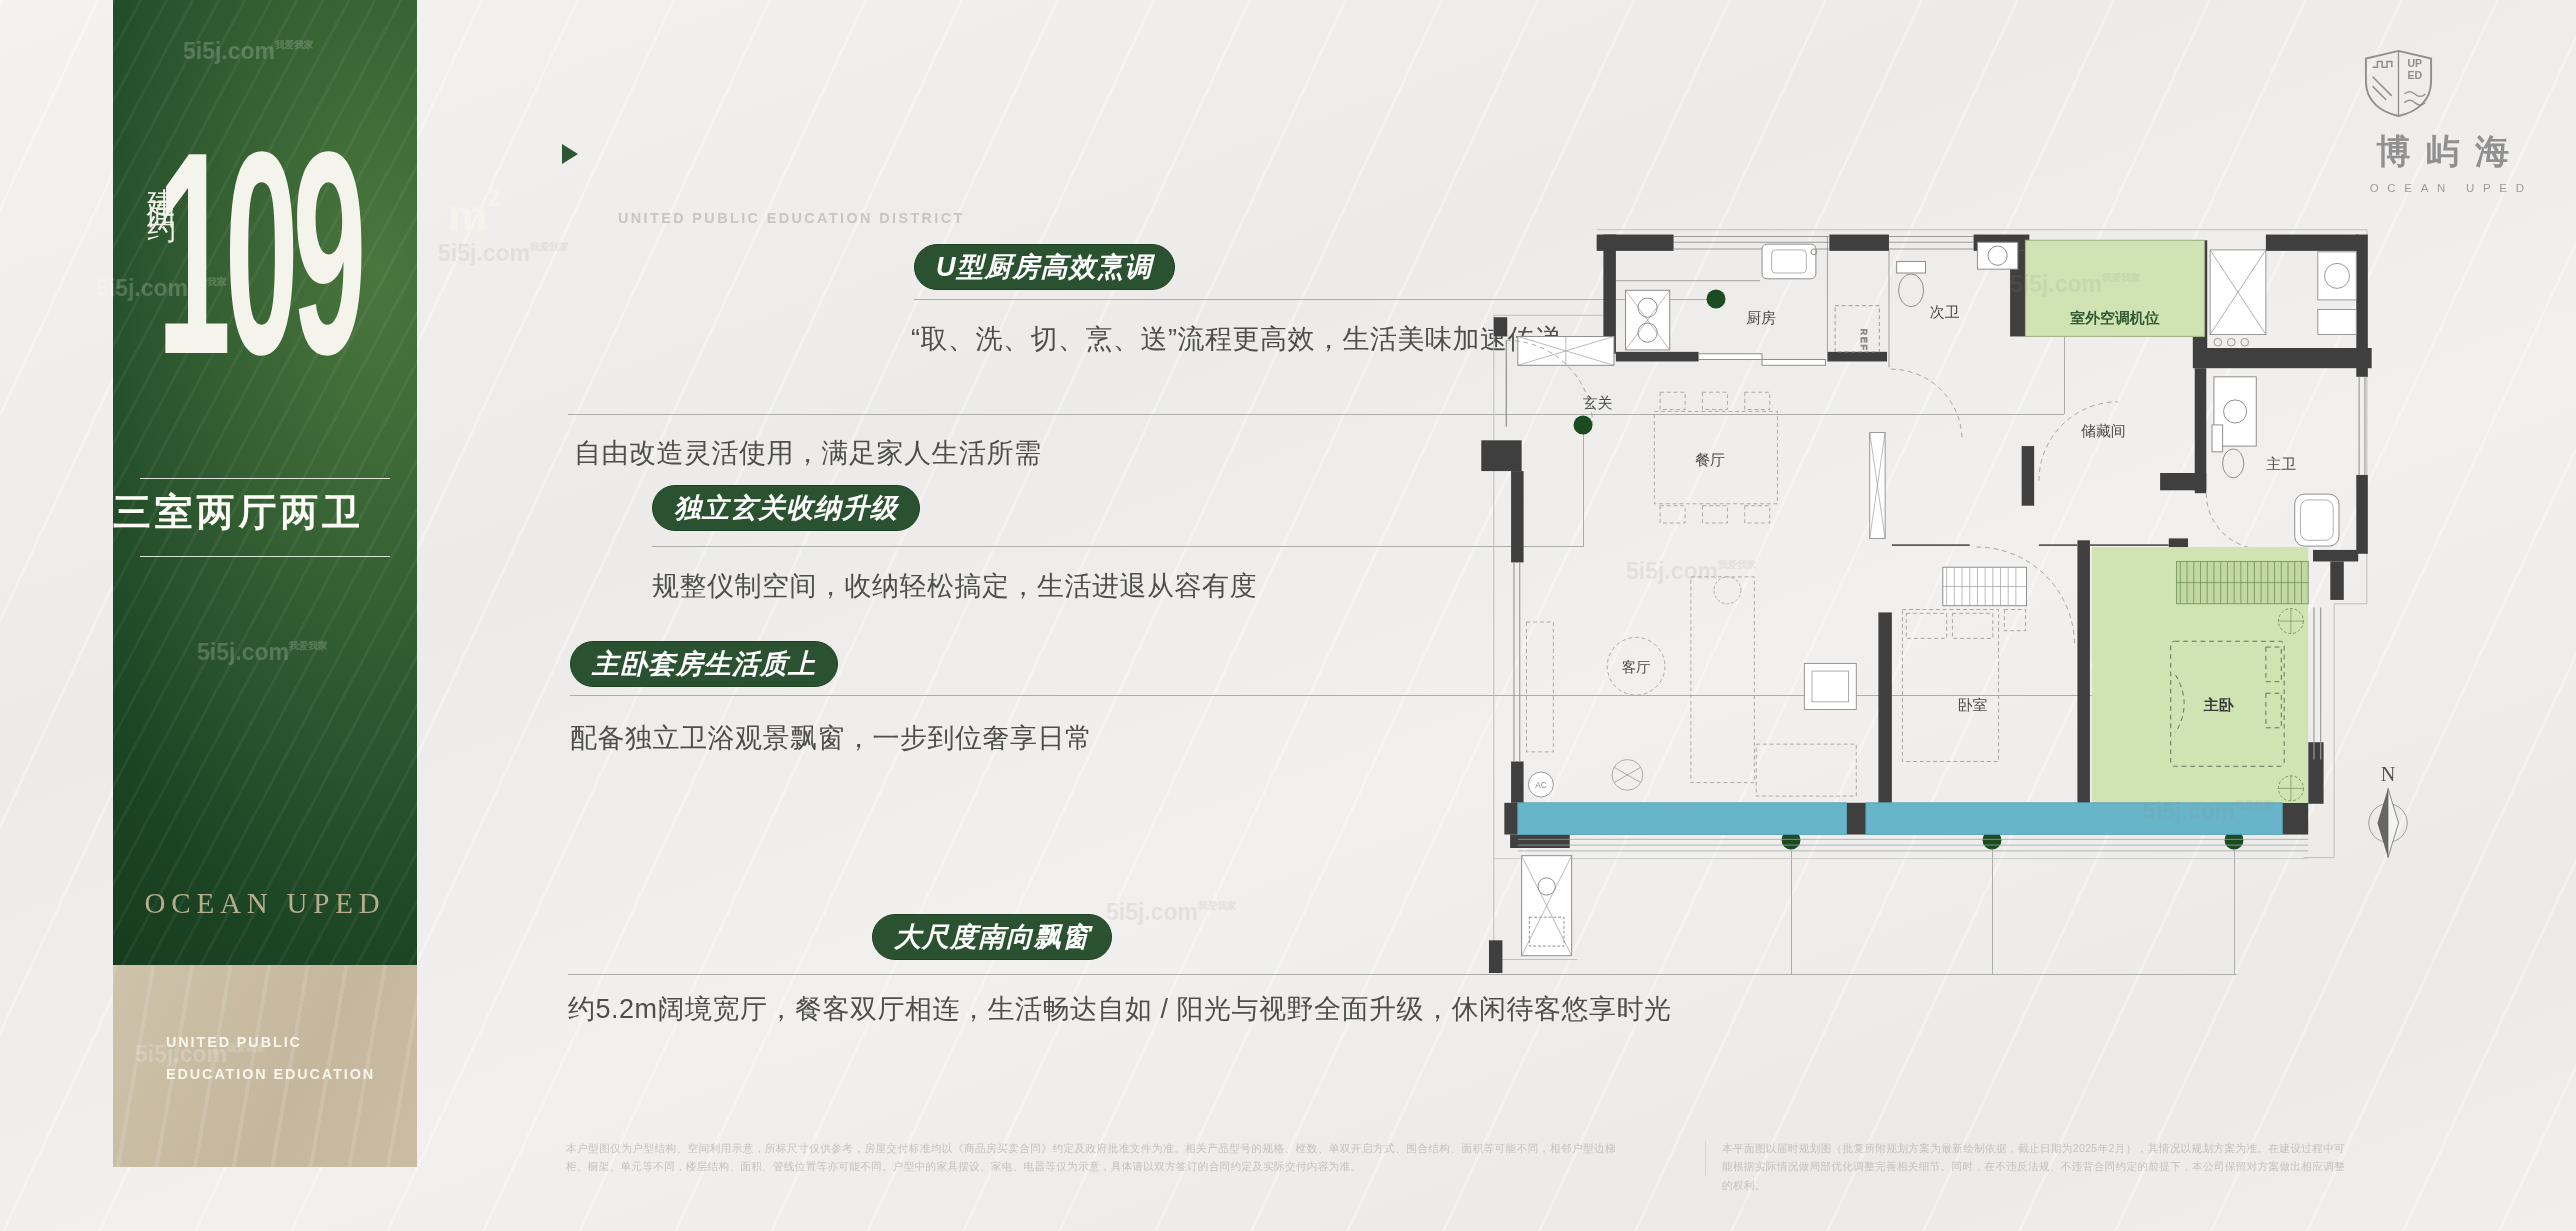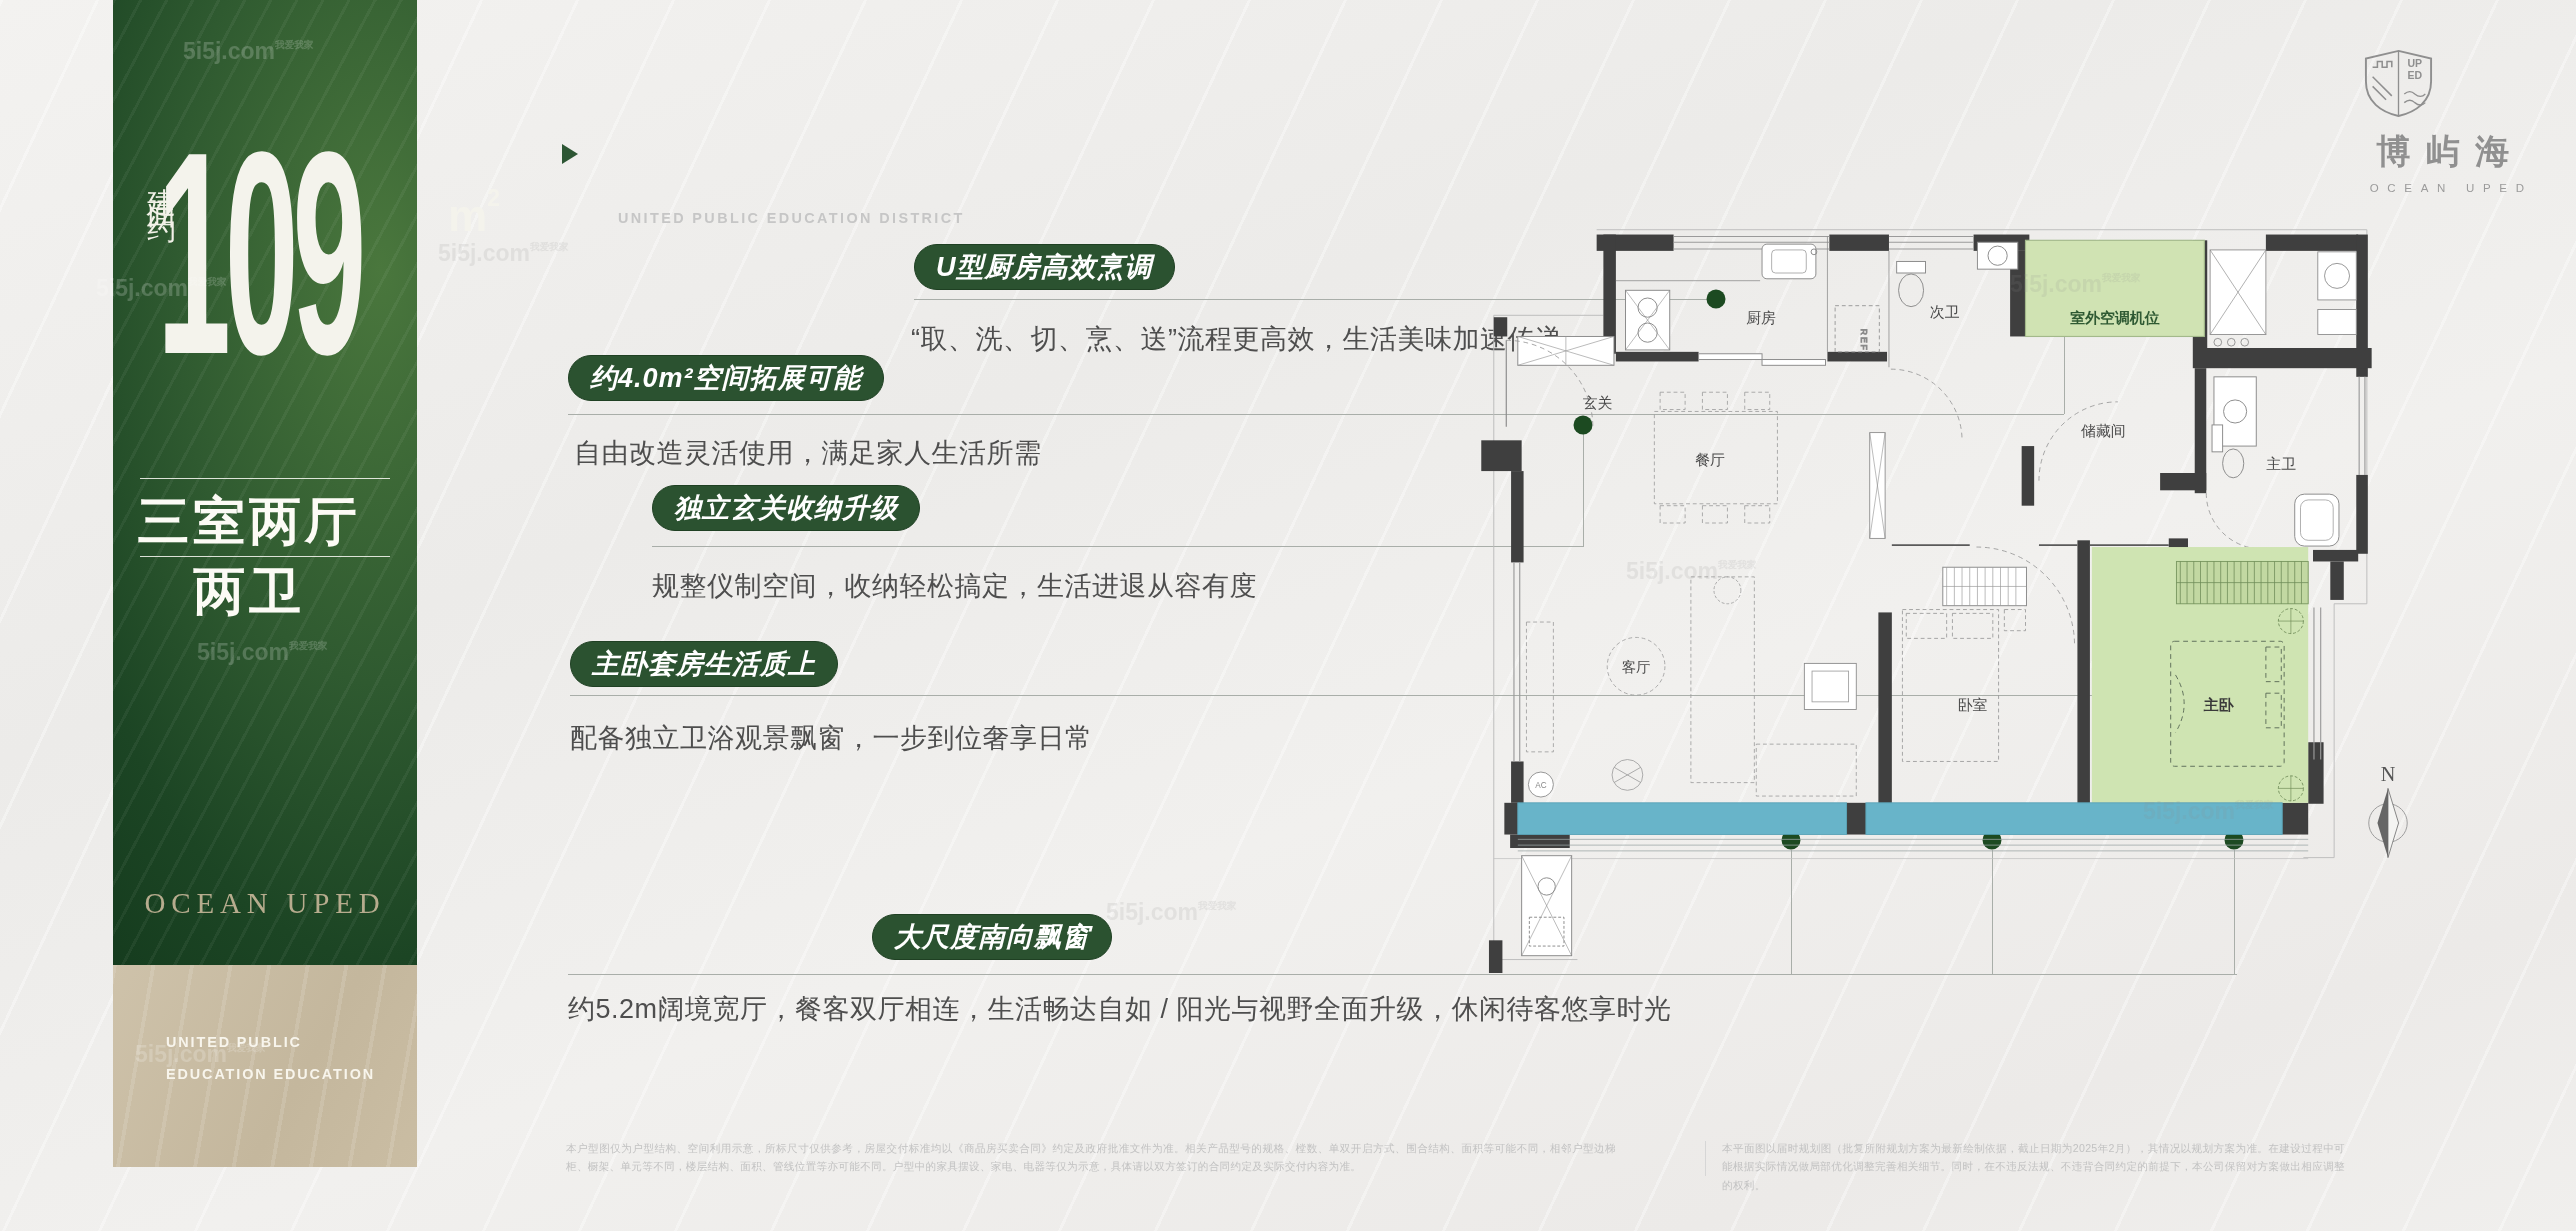--- a/index.html
+++ b/index.html
@@ -18,22 +18,22 @@
     background:
       repeating-linear-gradient(100deg, rgba(255,255,255,.12) 0 3.8px, rgba(0,0,0,0) 3.8px 38px),
       linear-gradient(120deg,#cec2aa 0%,#c4b79d 60%,#cabda3 100%);}
   .area-label{position:absolute;left:29px;top:165px;writing-mode:vertical-rl;
     font-size:29px;letter-spacing:13.5px;color:#f2f1e8;}
   .area-value{position:absolute;left:44px;top:108px;font-size:289px;line-height:289px;
     font-weight:700;color:#f4f3ec;letter-spacing:-13.5px;transform:scaleX(.46);transform-origin:left top;}
   .area-unit{position:absolute;left:335px;top:185px;color:#f4f3ec;font-size:44px;font-weight:700;}
   .area-unit .sup{font-size:23px;vertical-align:25px;font-weight:700;}
   .panel-line{position:absolute;left:27px;width:250px;height:1px;background:rgba(250,250,244,.85);}
-  .layout-name{position:absolute;left:0;top:487px;width:272px;text-align:center;
-    font-family:"Liberation Serif",serif;font-weight:700;font-size:52px;letter-spacing:3.8px;color:#fcfbf5;}
+  .layout-name{position:absolute;left:0;top:487px;width:272px;text-align:left;
+    font-family:"Liberation Serif",serif;font-weight:700;font-size:38px;letter-spacing:3.8px;color:#fcfbf5;}
   .brand-name{position:absolute;left:0;top:887px;width:304px;text-align:center;
     font-family:"Liberation Serif",serif;font-size:29px;letter-spacing:5.8px;color:#b7ac8e;}
   .district{position:absolute;left:53px;font-size:14.4px;font-weight:700;letter-spacing:1.9px;color:#f8f5ec;}
   
   .hd-arrow{position:absolute;left:562px;top:144px;width:0;height:0;
     border-left:16.4px solid #2d5634;border-top:10.6px solid transparent;border-bottom:10.6px solid transparent;}
   .hd-title{position:absolute;left:596px;top:127px;font-size:46px;font-weight:700;
     color:#2d5634;letter-spacing:1.9px;}
   .hd-sub{position:absolute;left:598px;top:210px;font-size:14.4px;color:#c6c6c6;letter-spacing:2.4px;font-weight:700;margin-left:20px;}
   
@@ -78,21 +78,20 @@
     </div>
   </div>
 
   <div class="hd-arrow"></div>
   <div class="hd-sub">UNITED PUBLIC EDUCATION DISTRICT</div>
 
   <div class="badge" style="left:914px;top:244px">U型厨房高效烹调</div>
   <div class="hline" style="left:914px;top:299px;width:802px"></div>
   <div class="body-text" style="left:911px;top:321px">“取、洗、切、烹、送”流程更高效，生活美味加速传递</div>
 
-  <div class="badge" style="left:568px;top:355px">约4.0m²空间拓展可能</div>
   <div class="hline" style="left:568px;top:414px;width:1496px"></div>
   <div class="vline" style="left:2064px;top:308px;height:106px"></div>
   <div class="body-text" style="left:574px;top:435px">自由改造灵活使用，满足家人生活所需</div>
 
   <div class="badge" style="left:652px;top:485px">独立玄关收纳升级</div>
   <div class="hline" style="left:652px;top:546px;width:931px"></div>
   <div class="vline" style="left:1583px;top:433px;height:114px"></div>
   <div class="body-text" style="left:652px;top:568px">规整仪制空间，收纳轻松搞定，生活进退从容有度</div>
 
   <div class="badge" style="left:570px;top:641px">主卧套房生活质上</div>

